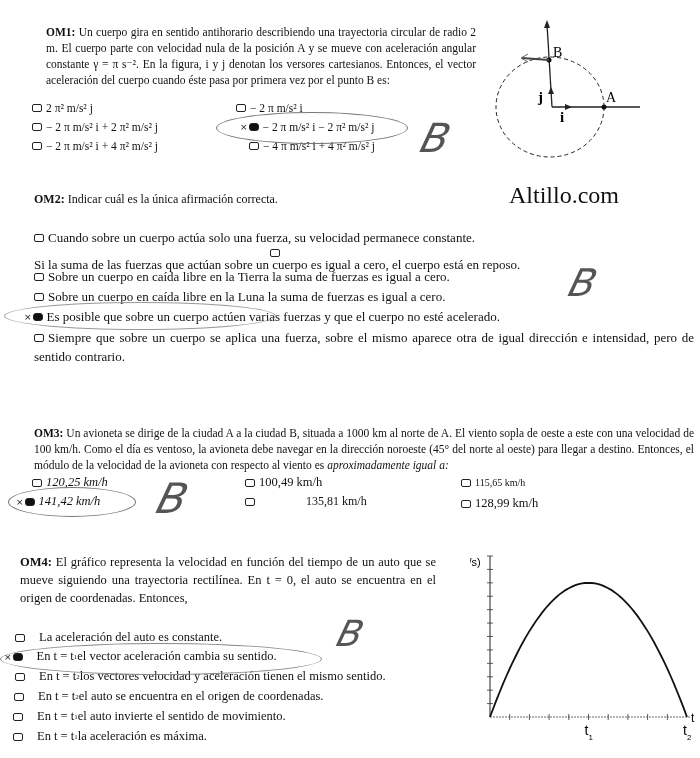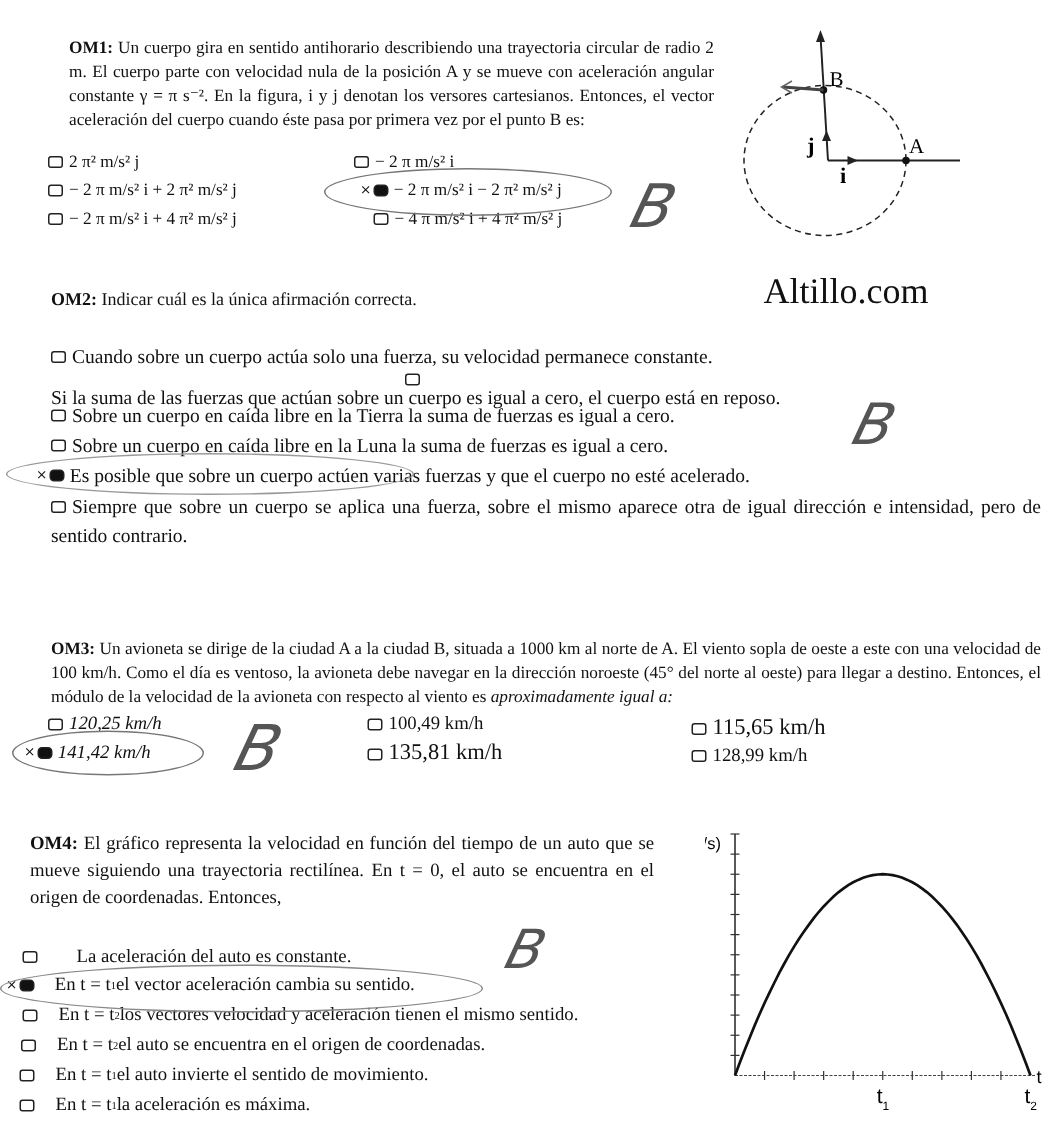--- a/index.html
+++ b/index.html
@@ -117,41 +117,41 @@
 </div>
 <div class="opt" style="left:16px; top:494px; font-style:italic; font-size:12.5px;">
   <span class="xmark">×</span>
     <span class="cb filled"></span>
     <span>141,42 km/h</span>
 </div>
 <div class="opt" style="left:245px; top:475px; font-size:12.5px;">
   <span class="cb"></span>
     <span>100,49 km/h</span>
 </div>
-<div class="opt" style="left:245px; top:494px; font-size:15px;">
+<div class="opt" style="left:245px; top:494px; font-size:12px;gap:47px;">
   <span class="cb"></span>
     <span>135,81 km/h</span>
 </div>
-<div class="opt" style="left:461px; top:477px; font-size:15px;text-align:center;">
+<div class="opt" style="left:461px; top:477px; font-size:10px;text-align:center;">
   <span class="cb"></span>
     <span>115,65 km/h</span>
 </div>
 <div class="opt" style="left:461px; top:496px; font-size:12.5px;">
   <span class="cb"></span>
     <span>128,99 km/h</span>
 </div>
 <div class="ellipse" style="left:8px; top:487px; width:126px; height:28px;"></div>
 <div class="handB" style="left:158px; top:478px; font-size:42px; line-height:42px;">B</div>
 
 <div class="abs para" style="left:20px; top:553px; width:416px; font-size:12.5px; line-height:18px;">
   <b class="qid">OM4:</b>
   <span>El gráfico representa la velocidad en función del tiempo de un auto que se mueve siguiendo una trayectoria rectilínea. En t = 0, el auto se encuentra en el origen de coordenadas. Entonces,</span>
 </div>
 
-<div class="opt" style="left:15px; top:630px; font-size:12.5px;gap:12px;">
+<div class="opt" style="left:15px; top:630px; font-size:12.5px;">
   <span class="cb" style="margin-right:14px;"></span>
     <span>La aceleración del auto es constante.</span>
 </div>
 <div class="opt" style="left:4px; top:649px; font-size:12.5px;">
   <span class="xmark">×</span>
     <span class="cb filled" style="margin-right:14px;"></span>
     <span>En t = t</span>
     <sub>1</sub>
     <span> el vector aceleración cambia su sentido.</span>
 </div>

